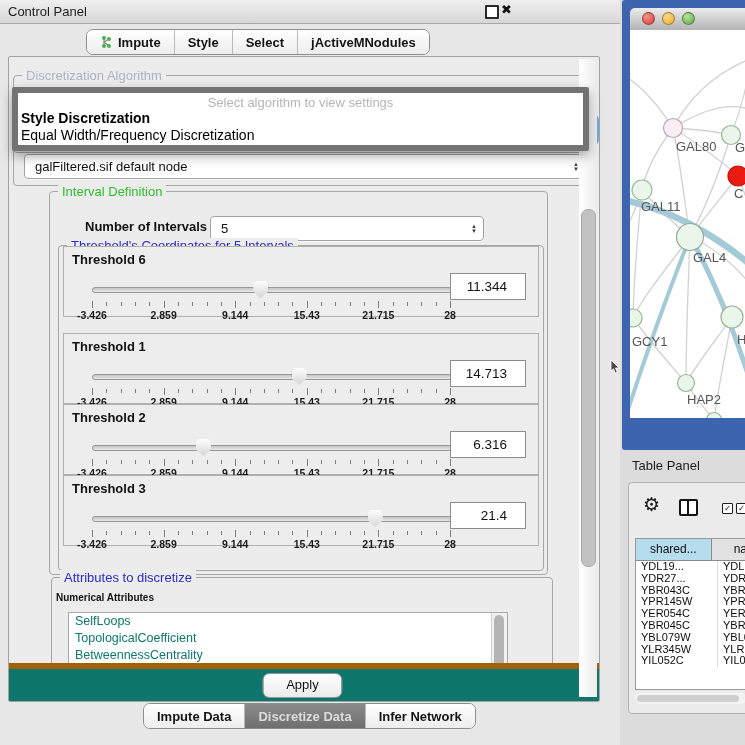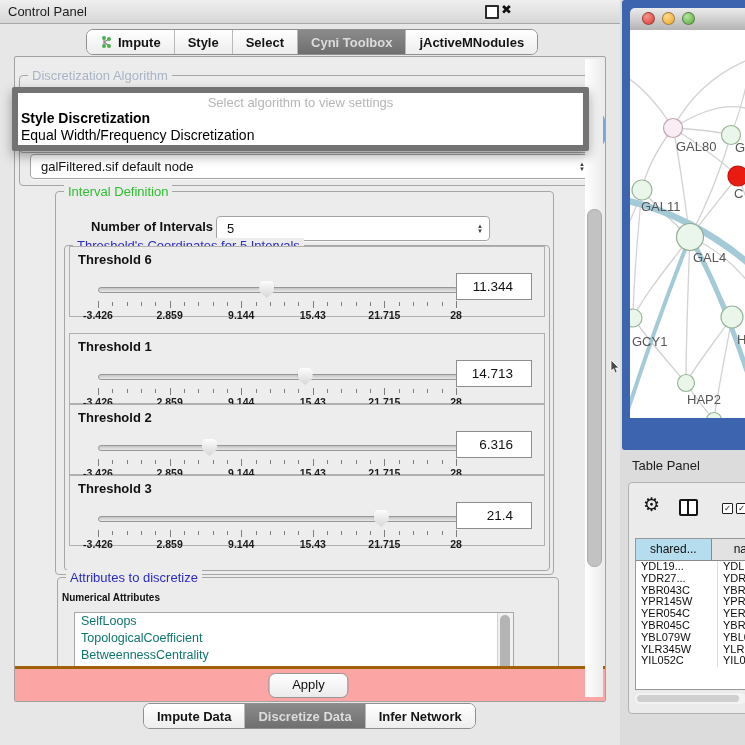--- a/index.html
+++ b/index.html
@@ -15,21 +15,21 @@
   .close-icon{position:absolute;left:501px;top:2px;font-size:13px;font-weight:bold;color:#111;cursor:default;}
 
   .segs{position:absolute;display:flex;height:24px;border:1px solid #8f8f8f;border-radius:7px;overflow:hidden;background:#fff;}
   .seg{display:flex;align-items:center;gap:5px;padding:0 13px;font-size:13px;font-weight:bold;color:#141414;
     background:linear-gradient(#ffffff,#ededed);border-right:1px solid #b9b9b9;white-space:nowrap;}
   .seg:last-child{border-right:none;}
   .seg.selected{background:linear-gradient(#8b8b8b,#6f6f6f);color:#dcdcdc;}
   .top-tabs{left:86px;top:29px;}
   .bottom-tabs{left:143px;top:703px;}
 
-  .scroll-pane{position:absolute;left:14px;top:56px;width:590px;height:644px;border:1px solid #a2a2a2;
+  .scroll-pane{position:absolute;left:8px;top:56px;width:590px;height:644px;border:1px solid #a2a2a2;
     background:#ececec;overflow:hidden;border-radius:2px;}
 
   .groupbox{position:absolute;border:1px solid #a6a6a6;border-radius:4px;}
   .group-title{position:absolute;top:-8px;left:8px;background:#ececec;padding:0 4px;font-size:13px;white-space:nowrap;}
   .gt-washed{color:#a8b4c6;}
   .gt-dark{color:#0f172a;font-style:italic;}
   .gt-green{color:#2ebe2e;}
   .gt-blue{color:#2a2ac8;}
 
   .combo{position:absolute;background:#fff;border:1px solid #a3a3a3;border-radius:4px;font-size:13px;color:#111;
@@ -76,21 +76,21 @@
   .value-box{position:absolute;right:12px;top:26px;width:56px;height:25px;background:#fff;border:1px solid #8d8d8d;
     font-size:13.5px;color:#111;text-align:right;line-height:25px;padding-right:18px;}
 
   .attr-group{left:42px;top:520px;width:500px;height:130px;}
   .attr-list-title{position:absolute;left:4px;top:14px;font-size:10px;font-weight:bold;color:#111;}
   .listbox{position:absolute;left:16px;top:34px;width:438px;height:64px;background:#fff;border:1px solid #a8a8a8;overflow:hidden;}
   .list-item{font-size:12.5px;color:#0f766e;padding-left:6px;line-height:17px;white-space:nowrap;}
   .list-scrollbar{position:absolute;right:0;top:0;width:15px;height:100%;background:#f1f1f1;border-left:1px solid #cfcfcf;}
   .list-thumb{position:absolute;left:2px;top:2px;width:10px;height:56px;background:#b4b4b4;border-radius:5px;}
 
-  .apply-strip{position:absolute;left:0;bottom:0;width:100%;height:32px;background:#fca5a5;border-top:3px solid #a16207;}
+  .apply-strip{position:absolute;left:0;bottom:0;width:100%;height:32px;background:#0f766e;border-top:6px solid #a16207;}
   .apply-btn{position:absolute;left:50%;transform:translateX(-52%);top:4px;width:78px;height:23px;
     background:linear-gradient(#fff,#ebebeb);border:1px solid #979797;border-radius:7px;
     font-size:13px;color:#111;text-align:center;line-height:22px;}
 
   .v-scrollbar{position:absolute;right:2px;top:2px;width:18px;height:638px;background:linear-gradient(to right,#ffffff,#ececec);}
   .v-thumb{position:absolute;left:2px;top:150px;width:13px;height:356px;background:#c2c2c2;border:1px solid #aaaaaa;border-radius:7px;}
 
   .popup{position:absolute;left:12px;top:87px;width:565px;height:52px;background:#fff;border:6px solid #737373;
     border-radius:2px;box-shadow:0 5px 12px rgba(0,0,0,.35);z-index:50;}
   .popup-header{height:15px;padding-top:2px;text-align:center;font-size:13px;color:#b5b5b5;}
@@ -154,23 +154,20 @@
           <circle cx="9" cy="4" r="2" fill="#4caf50"></circle>
             <circle cx="9" cy="11" r="2" fill="#4caf50"></circle>
         </svg>
         <span>Impute</span>
       </div>
       <div class="seg">
           <span>Style</span>
         </div>
       <div class="seg">
           <span>Select</span>
-        </div>
-      <div class="seg selected">
-          <span>Cyni Toolbox</span>
         </div>
       <div class="seg">
           <span>jActiveMNodules</span>
         </div>
     </div>
 
     <div class="scroll-pane">
 
       <div class="groupbox disc-group">
         <div class="group-title gt-washed">Discretization Algorithm</div>

